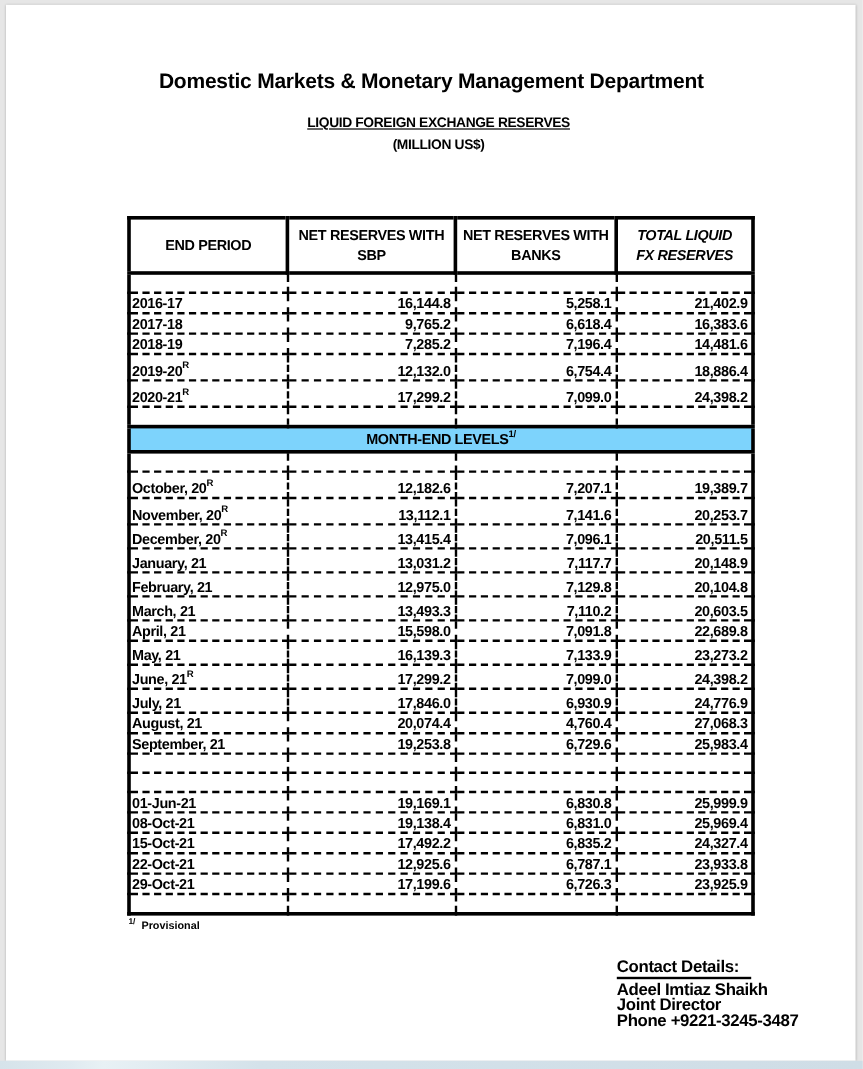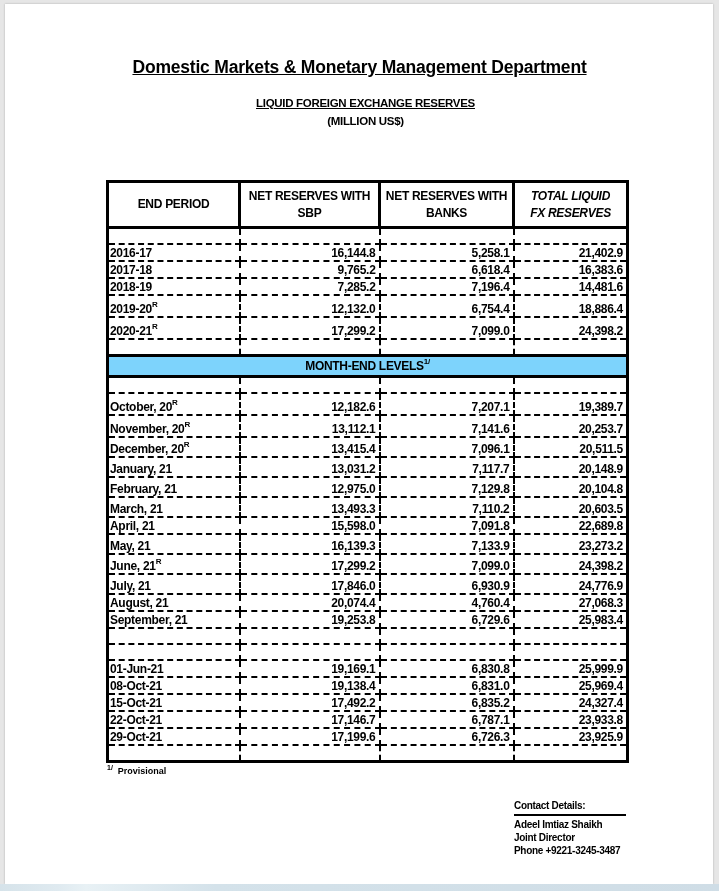--- a/index.html
+++ b/index.html
@@ -13,21 +13,21 @@
     position: absolute; left: 5px; top: 4px; width: 708px; height: 880px;
     background: #ffffff;
     box-shadow: 0 0 2px rgba(0,0,0,0.25);
   }
   .bottom-strip {
     position: absolute; left: 0; top: 884px; width: 719px; height: 7px;
     background: linear-gradient(90deg, #d6e3ea 0%, #dfeaf0 8%, #e8f1f5 12%, #d4e2ea 30%, #cfdde6 100%);
   }
   .title {
     position: absolute; left: 0; top: 57px; width: 719px; text-align: center;
-    font-size: 17.5px; font-weight: bold; text-decoration: underline;
+    font-size: 17.5px; font-weight: bold; 
     letter-spacing: -0.2px;
   }
   .subtitle {
     position: absolute; left: 0; top: 97px; width: 731px; text-align: center;
     font-size: 11.5px; font-weight: bold; text-decoration: underline;
     letter-spacing: -0.3px;
   }
   .units {
     position: absolute; left: 0; top: 115px; width: 731px; text-align: center;
     font-size: 11.5px; font-weight: bold; letter-spacing: -0.3px;
@@ -72,21 +72,21 @@
     border-top: 3px solid #000; border-bottom: 3px solid #000;
     vertical-align: middle; font-size: 12px;
   }
   sup { font-size: 8px; line-height: 0; vertical-align: 6px; }
   .footnote {
     position: absolute; left: 107px; top: 766px; font-size: 9px; font-weight: bold;
   }
   .footnote sup { font-size: 7px; vertical-align: 4px; }
   .contact {
     position: absolute; left: 514px; top: 799px; width: 112px;
-    font-size: 10px; font-weight: bold; letter-spacing: -0.3px;
+    font-size: 14px; font-weight: bold; letter-spacing: -0.3px;
   }
   .contact .head { border-bottom: 2px solid #000; padding-bottom: 2px; margin-bottom: 2px; }
   .contact div { line-height: 13px; white-space: nowrap; }
 </style>
 </head>
 <body>
 
 <div class="page"></div>
 
 <div class="title">Domestic Markets &amp; Monetary Management Department</div>
@@ -257,21 +257,21 @@
         <td class="num">25,969.4</td>
       </tr>
       <tr class="r-s">
         <td class="lbl"><span>15-Oct-21</span></td>
         <td class="num">17,492.2</td>
         <td class="num">6,835.2</td>
         <td class="num">24,327.4</td>
       </tr>
       <tr class="r-s">
         <td class="lbl"><span>22-Oct-21</span></td>
-        <td class="num">17,146.7</td>
+        <td class="num">12,925.6</td>
         <td class="num">6,787.1</td>
         <td class="num">23,933.8</td>
       </tr>
       <tr class="r-s">
         <td class="lbl"><span>29-Oct-21</span></td>
         <td class="num">17,199.6</td>
         <td class="num">6,726.3</td>
         <td class="num">23,925.9</td>
       </tr>
       <tr class="blank">

